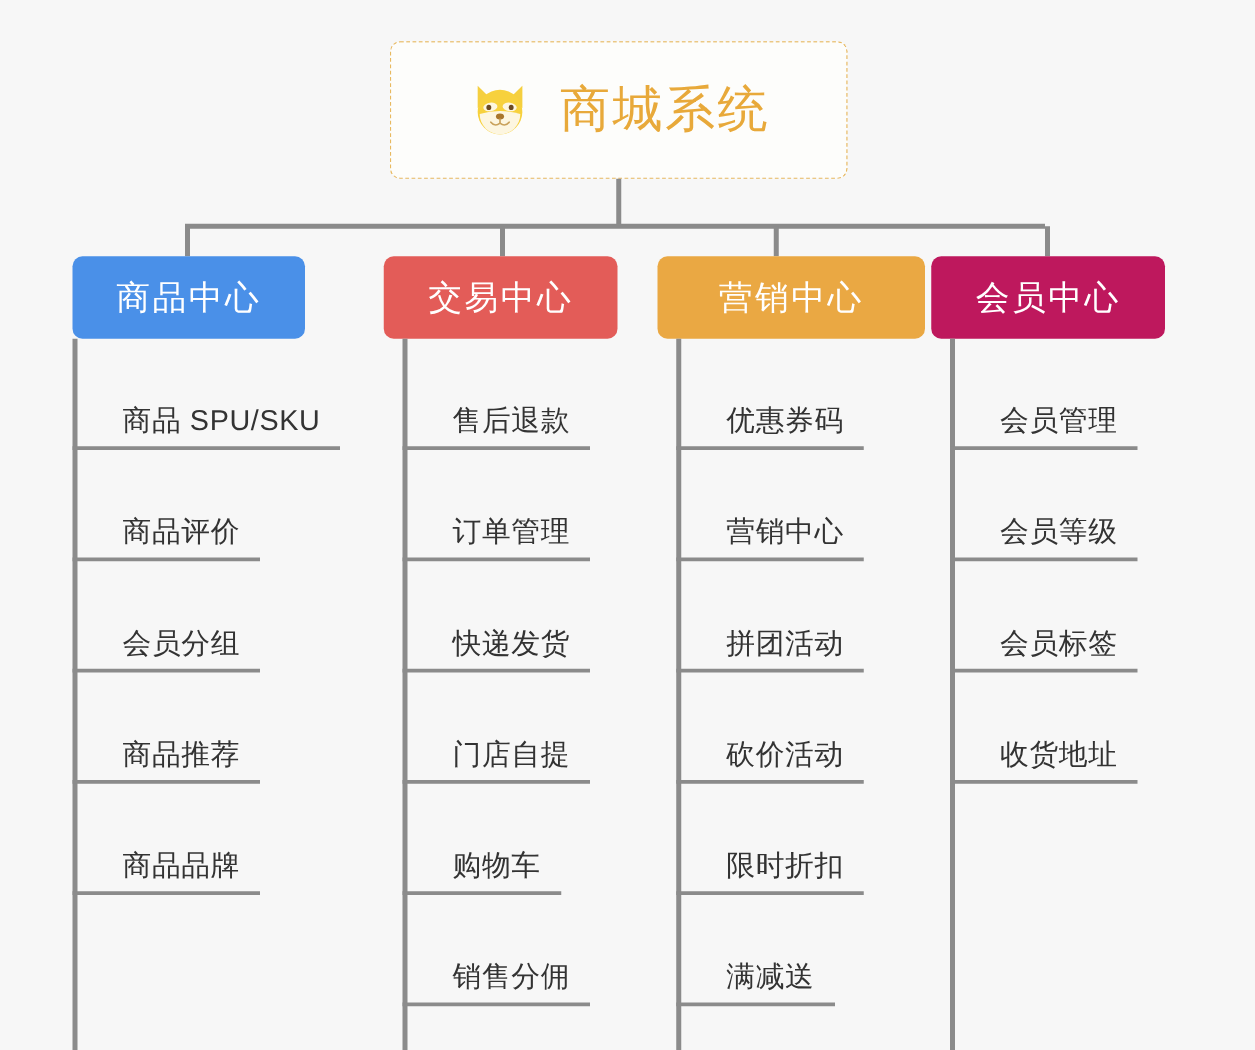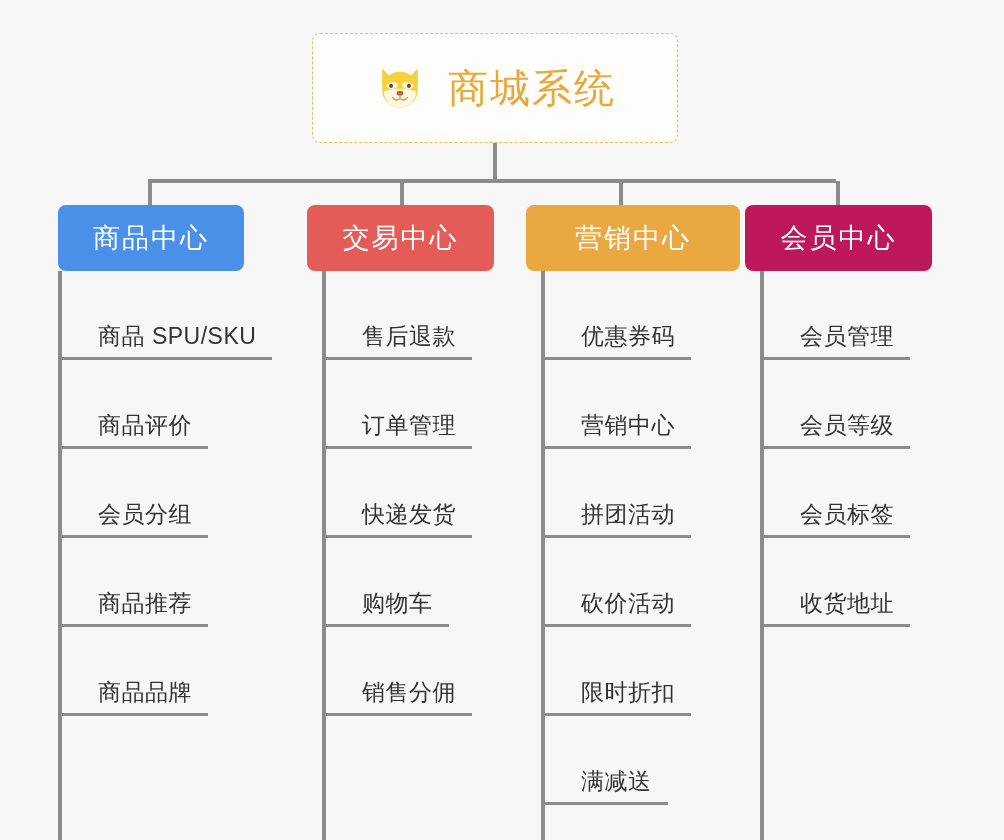--- a/index.html
+++ b/index.html
@@ -195,20 +195,23 @@
       <div class="leaf-item">
           <span class="leaf-inner"><span class="leaf-label">售后退款</span></span>
         </div>
       <div class="leaf-item">
           <span class="leaf-inner"><span class="leaf-label">订单管理</span></span>
         </div>
       <div class="leaf-item">
           <span class="leaf-inner"><span class="leaf-label">快递发货</span></span>
         </div>
       <div class="leaf-item">
+          <span class="leaf-inner"><span class="leaf-label">门店自提</span></span>
+        </div>
+      <div class="leaf-item">
           <span class="leaf-inner"><span class="leaf-label">购物车</span></span>
         </div>
       <div class="leaf-item">
           <span class="leaf-inner"><span class="leaf-label">销售分佣</span></span>
         </div>
     </div>
   </div>
 
   <div class="column" style="left:619px;">
     <div class="col-stem"></div>

